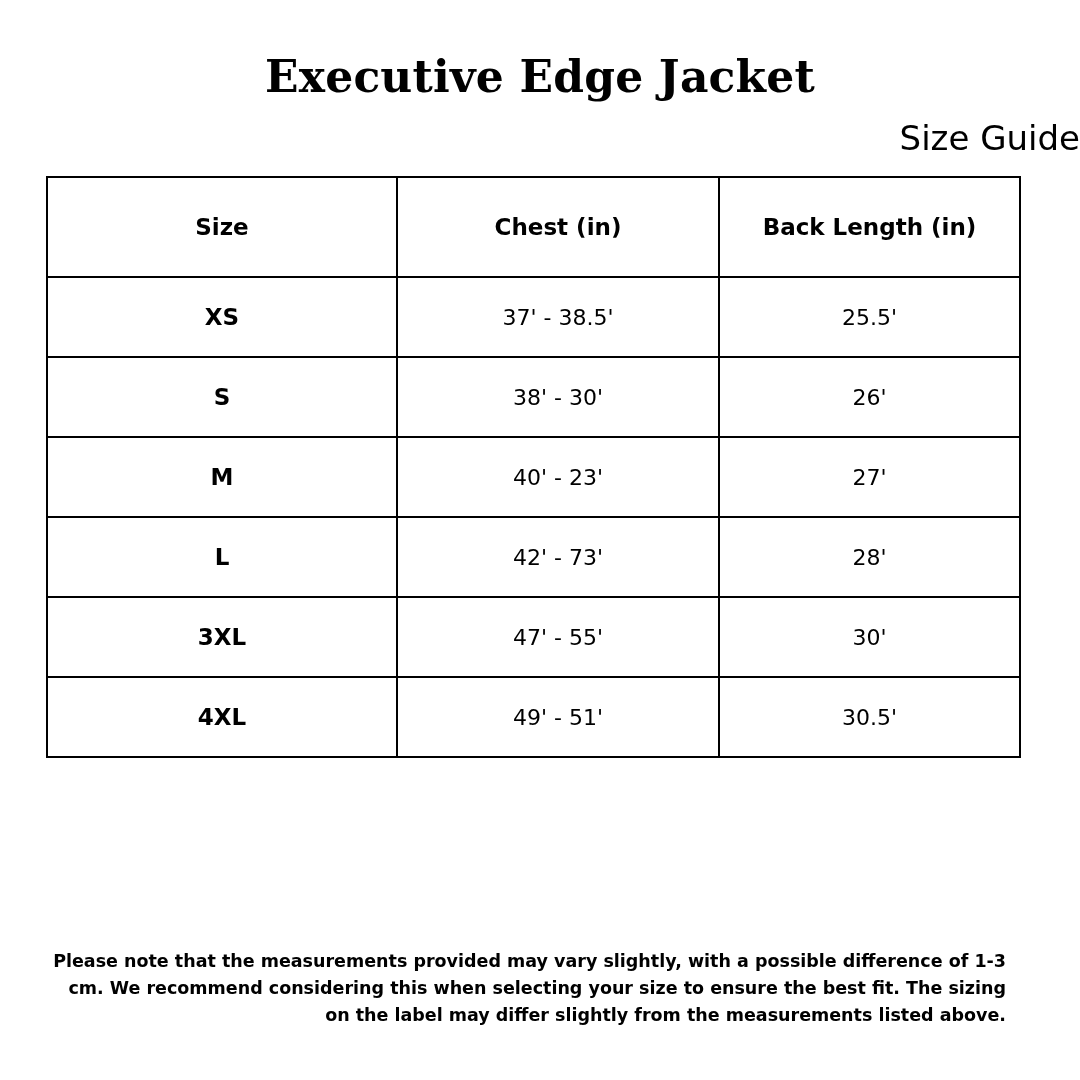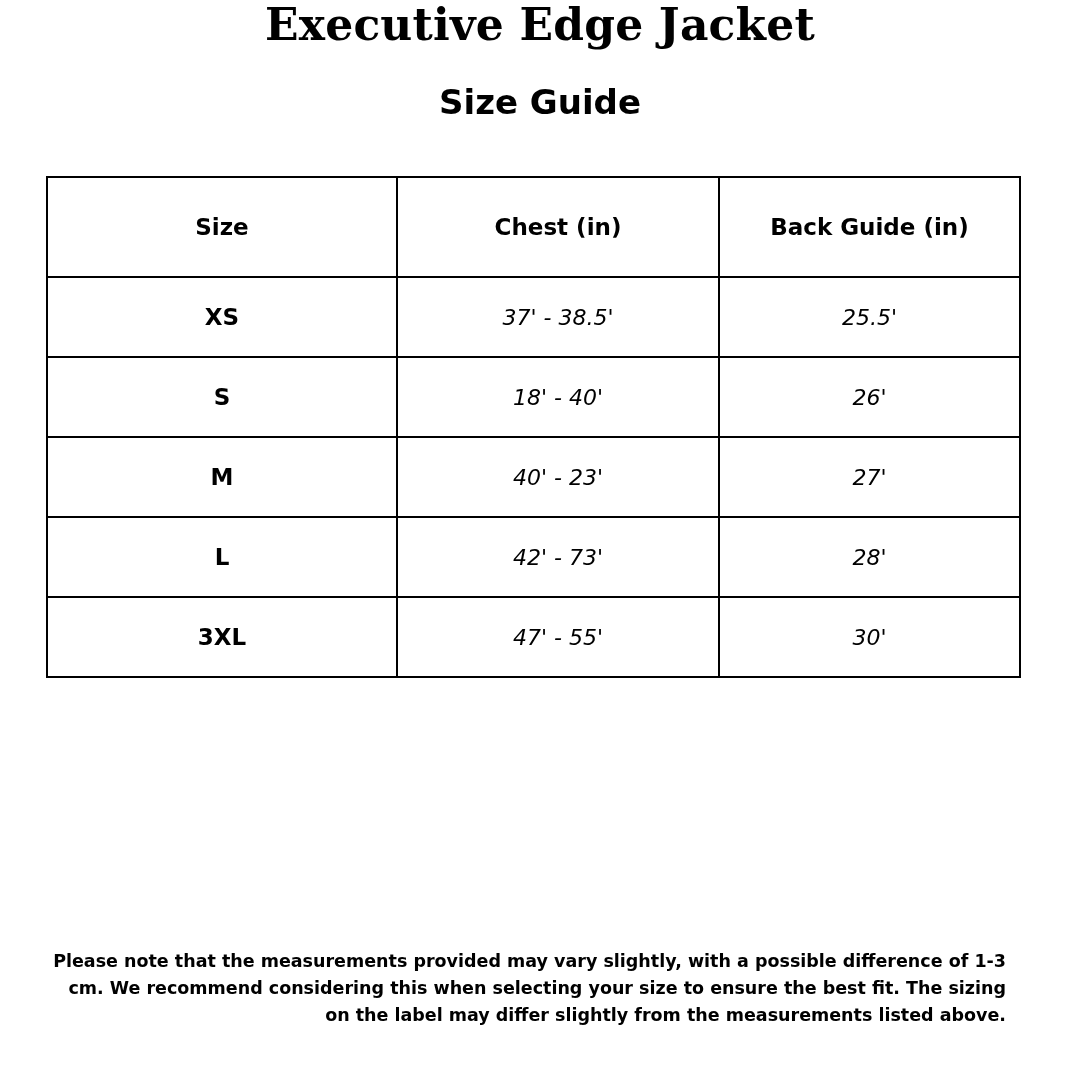--- a/index.html
+++ b/index.html
@@ -20,28 +20,29 @@
     box-sizing: border-box;
     position: relative;
   }
   .title {
     font-family: "DejaVu Serif", serif;
     font-weight: bold;
     font-size: 44px;
     text-align: center;
     letter-spacing: 0.2px;
     margin: 0;
+    padding-top: 52px;
     line-height: 1.15;
   }
   .subtitle {
     font-family: "DejaVu Sans", sans-serif;
-    font-weight: bold;
+    font-weight: normal;
     font-size: 34px;
-    text-align: center;
-    margin: 16px;
+    text-align: right;
+    margin: 0;
     padding-top: 16px;
     line-height: 1.15;
   }
   .table-wrap {
     position: absolute;
     left: 46px;
     top: 176px;
     width: 973px;
   }
   table.size-table {
@@ -64,21 +65,20 @@
     height: 78px;
     font-size: 22px;
     margin-top: 44px;
   }
   table.size-table tbody td.size-cell {
     font-weight: bold;
     font-size: 23px;
   }
   table.size-table tbody td.meas-cell {
     font-weight: normal;
-    font-style: italic;
   }
   col.c1 { width: 350px; }
   col.c2 { width: 322px; }
   col.c3 { width: 301px; }
   .note {
     position: absolute;
     left: 46px;
     top: 930px;
     width: 960px;
     font-size: 17.5px;
@@ -99,48 +99,53 @@
     <table class="size-table">
       <colgroup>
         <col class="c1">
         <col class="c2">
         <col class="c3">
       </colgroup>
       <thead>
         <tr>
           <th>Size</th>
           <th>Chest (in)</th>
-          <th>Back Guide (in)</th>
+          <th>Back Length (in)</th>
         </tr>
       </thead>
       <tbody>
         <tr>
           <td class="size-cell">XS</td>
           <td class="meas-cell">37' - 38.5'</td>
           <td class="meas-cell">25.5'</td>
         </tr>
         <tr>
           <td class="size-cell">S</td>
-          <td class="meas-cell">18' - 40'</td>
+          <td class="meas-cell">38' - 30'</td>
           <td class="meas-cell">26'</td>
         </tr>
         <tr>
           <td class="size-cell">M</td>
           <td class="meas-cell">40' - 23'</td>
           <td class="meas-cell">27'</td>
         </tr>
         <tr>
           <td class="size-cell">L</td>
           <td class="meas-cell">42' - 73'</td>
           <td class="meas-cell">28'</td>
         </tr>
         <tr>
           <td class="size-cell">3XL</td>
           <td class="meas-cell">47' - 55'</td>
           <td class="meas-cell">30'</td>
         </tr>
+        <tr>
+          <td class="size-cell">4XL</td>
+          <td class="meas-cell">49' - 51'</td>
+          <td class="meas-cell">30.5'</td>
+        </tr>
       </tbody>
     </table>
   </div>
 
   <p class="note">Please note that the measurements provided may vary slightly, with a possible difference of 1-3 cm. We recommend considering this when selecting your size to ensure the best fit. The sizing on the label may differ slightly from the measurements listed above.</p>
 
 </div>
 
 </body></html>

